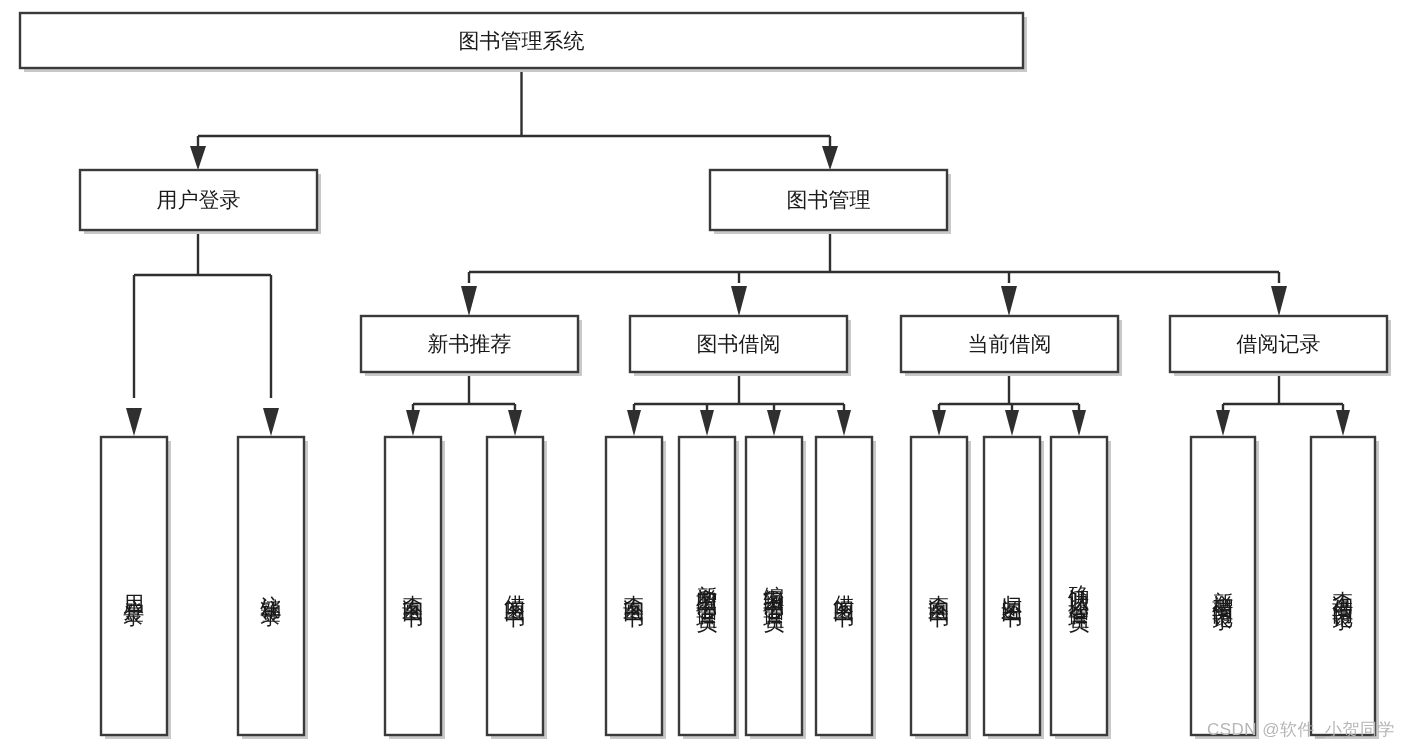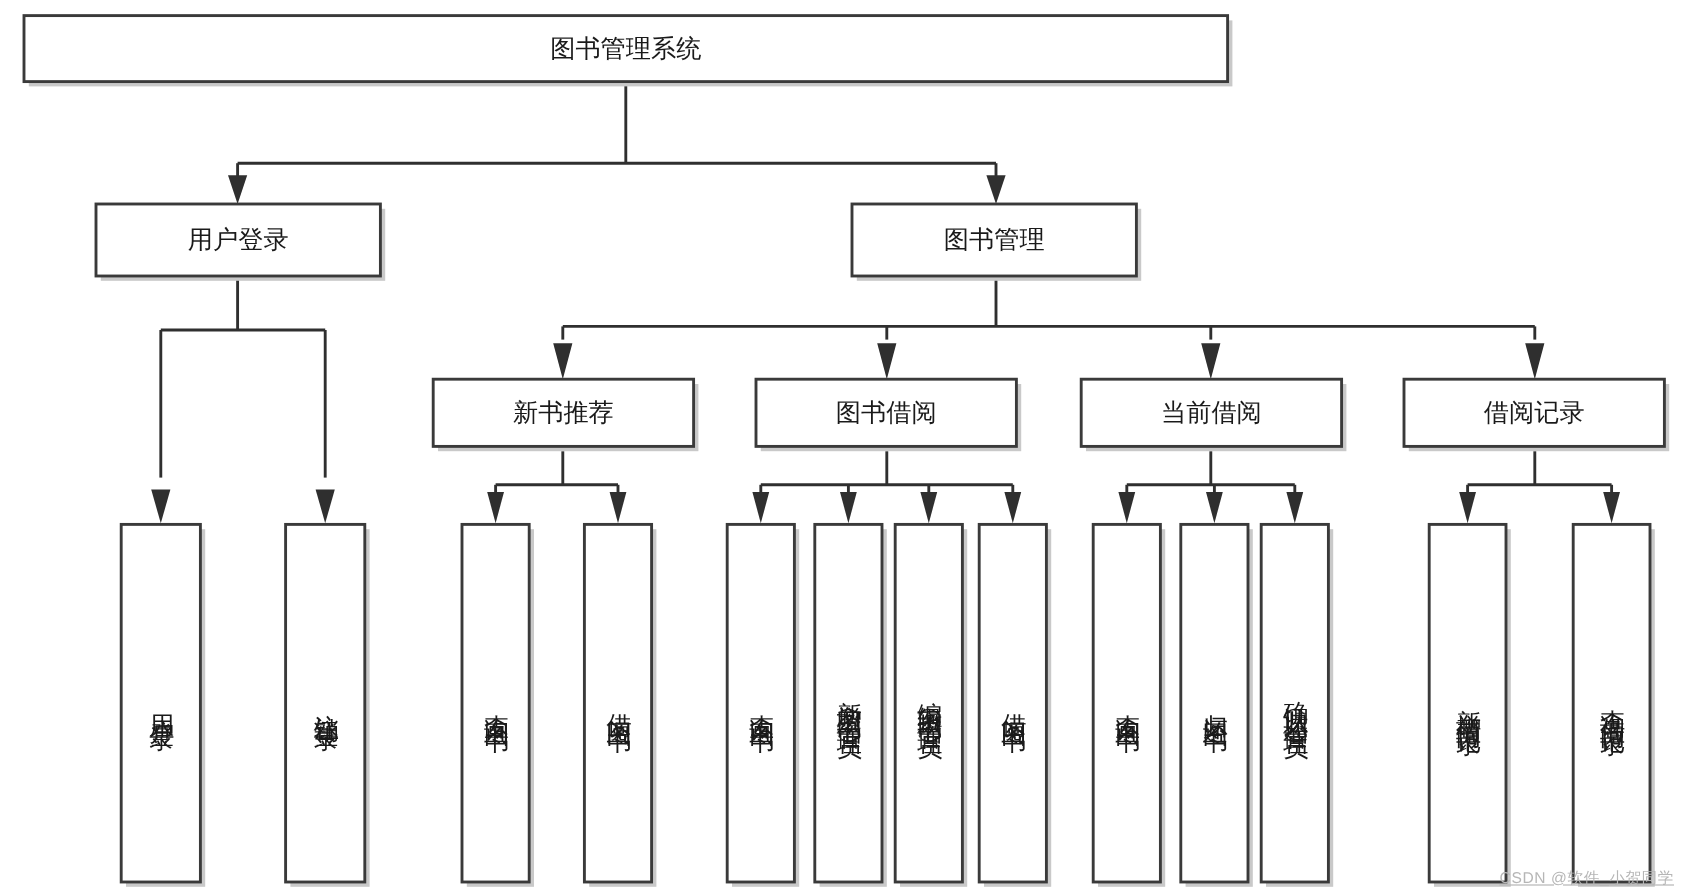--- a/index.html
+++ b/index.html
@@ -68,25 +68,24 @@
     line-height: 1.32;
     color: #1a1a1a;
     letter-spacing: 4px;
     white-space: nowrap;
   }
   .watermark {
     position: absolute;
     right: 10px;
     bottom: 6px;
     font-family: "Liberation Sans", "DejaVu Sans", sans-serif;
-    font-size: 13px;
+    font-size: 17px;
     color: #b6b6b6;
     letter-spacing: 0.5px;
     user-select: none;
-    text-decoration: underline;
   }
 </style>
 </head>
 <body>
 
 <div id="diagram-root">
 
   <svg class="flow" viewBox="0 0 1405 747" xmlns="http://www.w3.org/2000/svg">
 
     <g>

